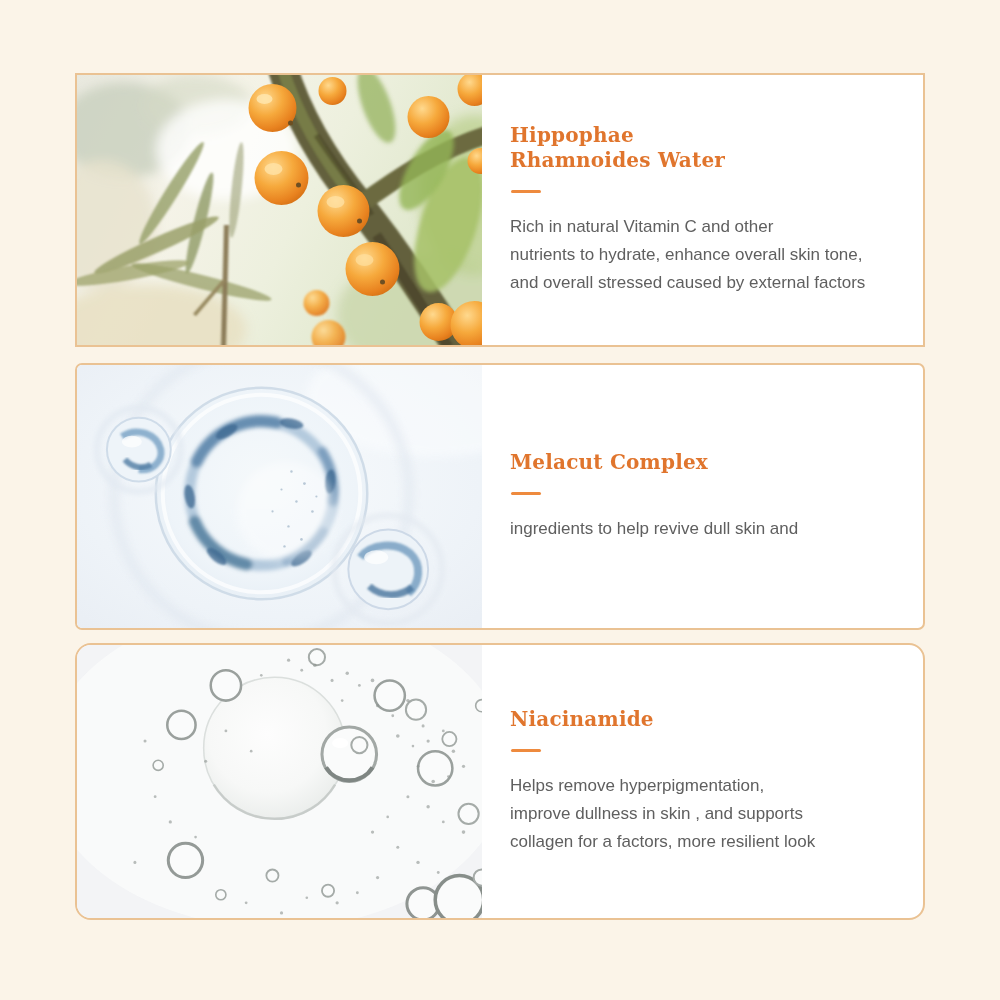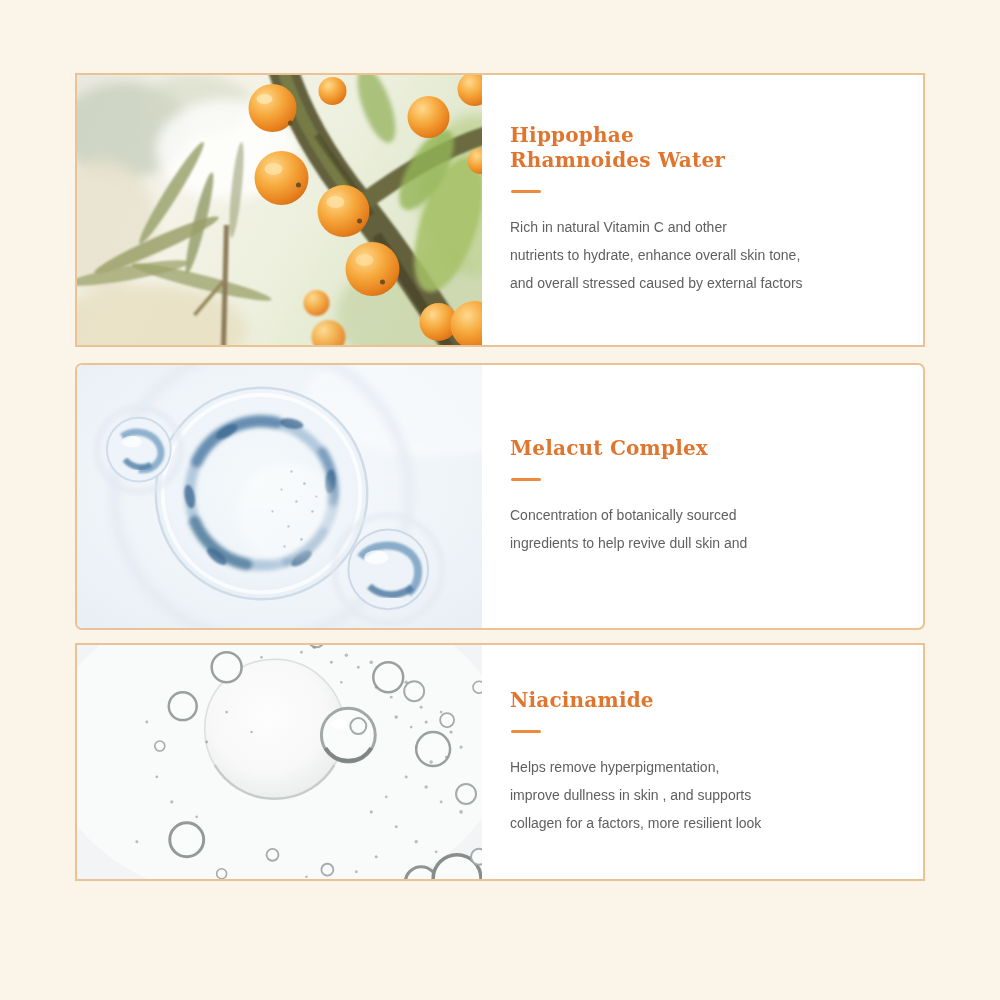--- a/index.html
+++ b/index.html
@@ -13,21 +13,21 @@
   .panel{
     width:850px;
     background:#ffffff;
     border:2px solid #eac293;
     box-sizing:border-box;
     display:flex;
     overflow:hidden;
   }
   .panel-1{height:274px;margin-bottom:16px;}
   .panel-2{height:267px;margin-bottom:13px;border-radius:7px;}
-  .panel-3{height:238px;}
+  .panel-3{height:277px;border-radius:16px;}
   .photo{width:405px;height:100%;flex:0 0 405px;overflow:hidden;}
   .photo svg{display:block;width:100%;height:100%;}
   .info{
     flex:1;
     display:flex;flex-direction:column;justify-content:center;
     padding:0 8px 0 28px;
   }
   .title{
     margin:0;
     font-family:"DejaVu Serif", serif;
@@ -38,21 +38,21 @@
     letter-spacing:0.2px;
   }
   .title span{display:block;}
   .divider{
     width:30px;height:3px;border-radius:2px;
     background:#ee8a3e;
     margin:17px 0 20px 1px;
   }
   .desc{
     margin:0;
-    font-size:14px;
+    font-size:17px;
     line-height:28px;
     color:#5f5f5f;
   }
   .desc span{display:block;white-space:nowrap;}
 </style>
 </head>
 <body>
 
 <div class="board">
 
@@ -226,21 +226,20 @@
         <path d="M 293 225 C 305 236 324 236 336 226" stroke="#49759d" stroke-width="7" fill="none" opacity="0.8" filter="url(#wb1)"></path>
         <ellipse cx="300" cy="196" rx="12" ry="7" fill="#ffffff" opacity="0.7"></ellipse>
       </svg>
     </div>
     <div class="info">
       <h2 class="title">
         <span>Melacut Complex</span>
       </h2>
       <div class="divider"></div>
       <p class="desc">
-        <span>Concentration of botanically sourced</span>
         <span>ingredients to help revive dull skin and</span>
       </p>
     </div>
   </section>
 
   <section class="panel panel-3">
     <div class="photo">
       <svg viewBox="0 0 406 270" preserveAspectRatio="xMidYMid slice">
         <defs>
           <radialGradient id="sphG" cx="0.45" cy="0.4" r="0.75">

